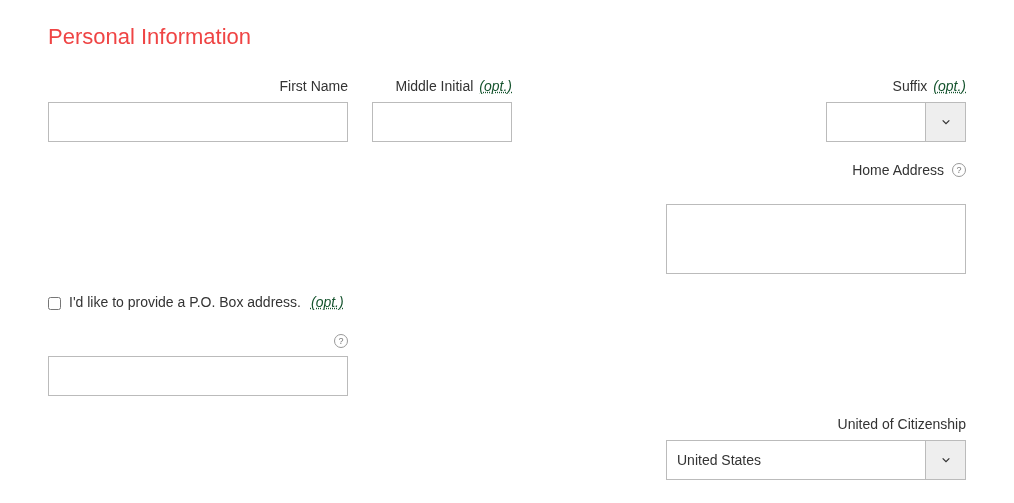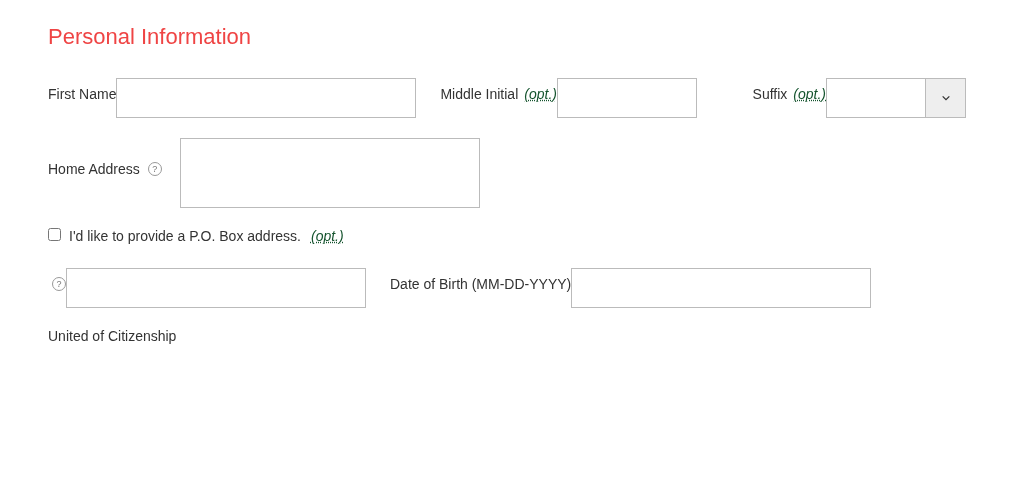--- a/index.html
+++ b/index.html
@@ -16,21 +16,22 @@
       color: #ef4444;
       margin-bottom: 28px;
     }
     .row {
       display: flex;
       gap: 24px;
       margin-bottom: 20px;
     }
     .field {
       display: flex;
-      flex-direction: row;
+      flex-direction: column;
+      align-items: flex-end;
     }
     .label-row {
       display: flex;
       align-items: center;
       gap: 4px;
       margin-bottom: 8px;
       font-size: 14px;
       color: #333;
     }
     .opt {
@@ -88,21 +89,21 @@
       align-items: center;
       justify-content: center;
       cursor: pointer;
     }
     .chev {
       width: 10px;
       height: 10px;
     }
     .checkbox-row {
       display: flex;
-      align-items: flex-start;
+      align-items: flex-end;
       gap: 8px;
       font-size: 14px;
       color: #333;
       margin: 8px 0 24px 0;
     }
     input[type="checkbox"] {
       width: 13px;
       height: 13px;
       cursor: pointer;
     }
@@ -173,26 +174,28 @@
 
 <div class="row">
 
   <div class="field">
     <div class="label-row">
       <span class="help-icon">?</span>
     </div>
     <input type="text" class="w-ssn" value="" style="">
   </div>
 
-  <div class="field">
-    <div class="label-row">
-      <span>Date of Birth (MM-DD-YYYY)</span>
-    </div>
-    <input type="text" class="w-dob" value="" style="">
-  </div>
 
 </div>
 
 <div class="field">
   <div class="label-row">
     <span>United of Citizenship</span>
   </div>
+  <div class="select-wrap w-country">
+    <div class="select-display">United States</div>
+    <div class="select-btn">
+      <svg class="chev" viewBox="0 0 12 12">
+          <path d="M2 4 L6 8 L10 4" fill="none" stroke="#333" stroke-width="1.5"></path>
+        </svg>
+    </div>
+  </div>
 </div>
 
 </body></html>

